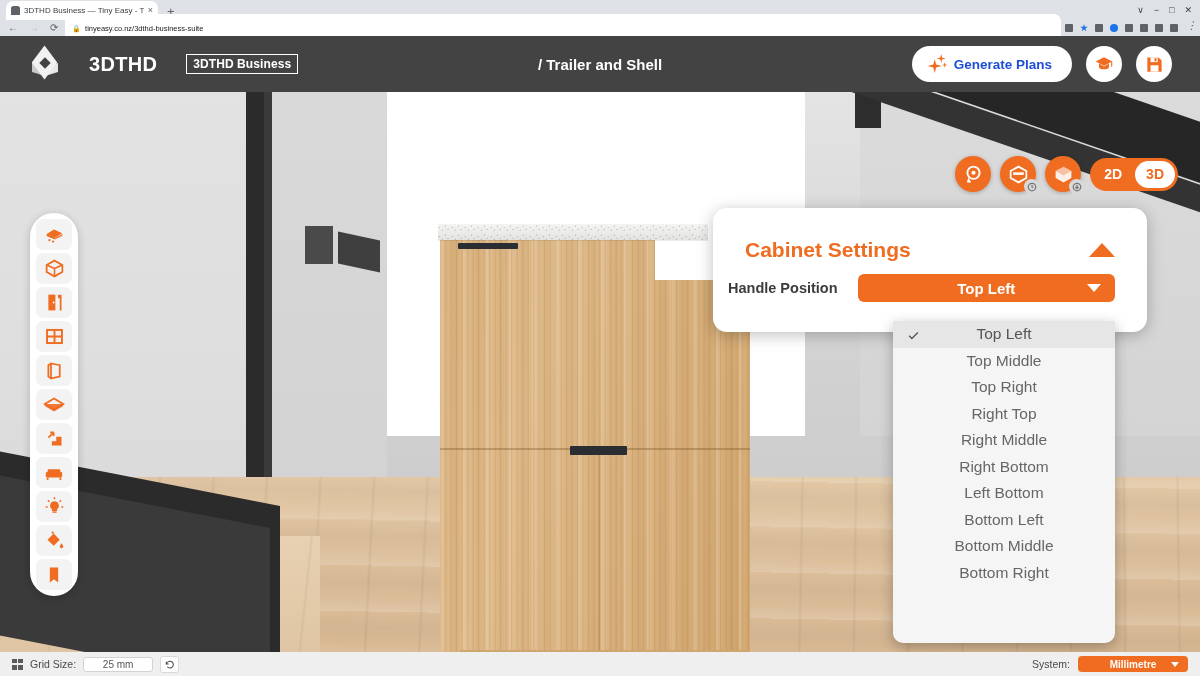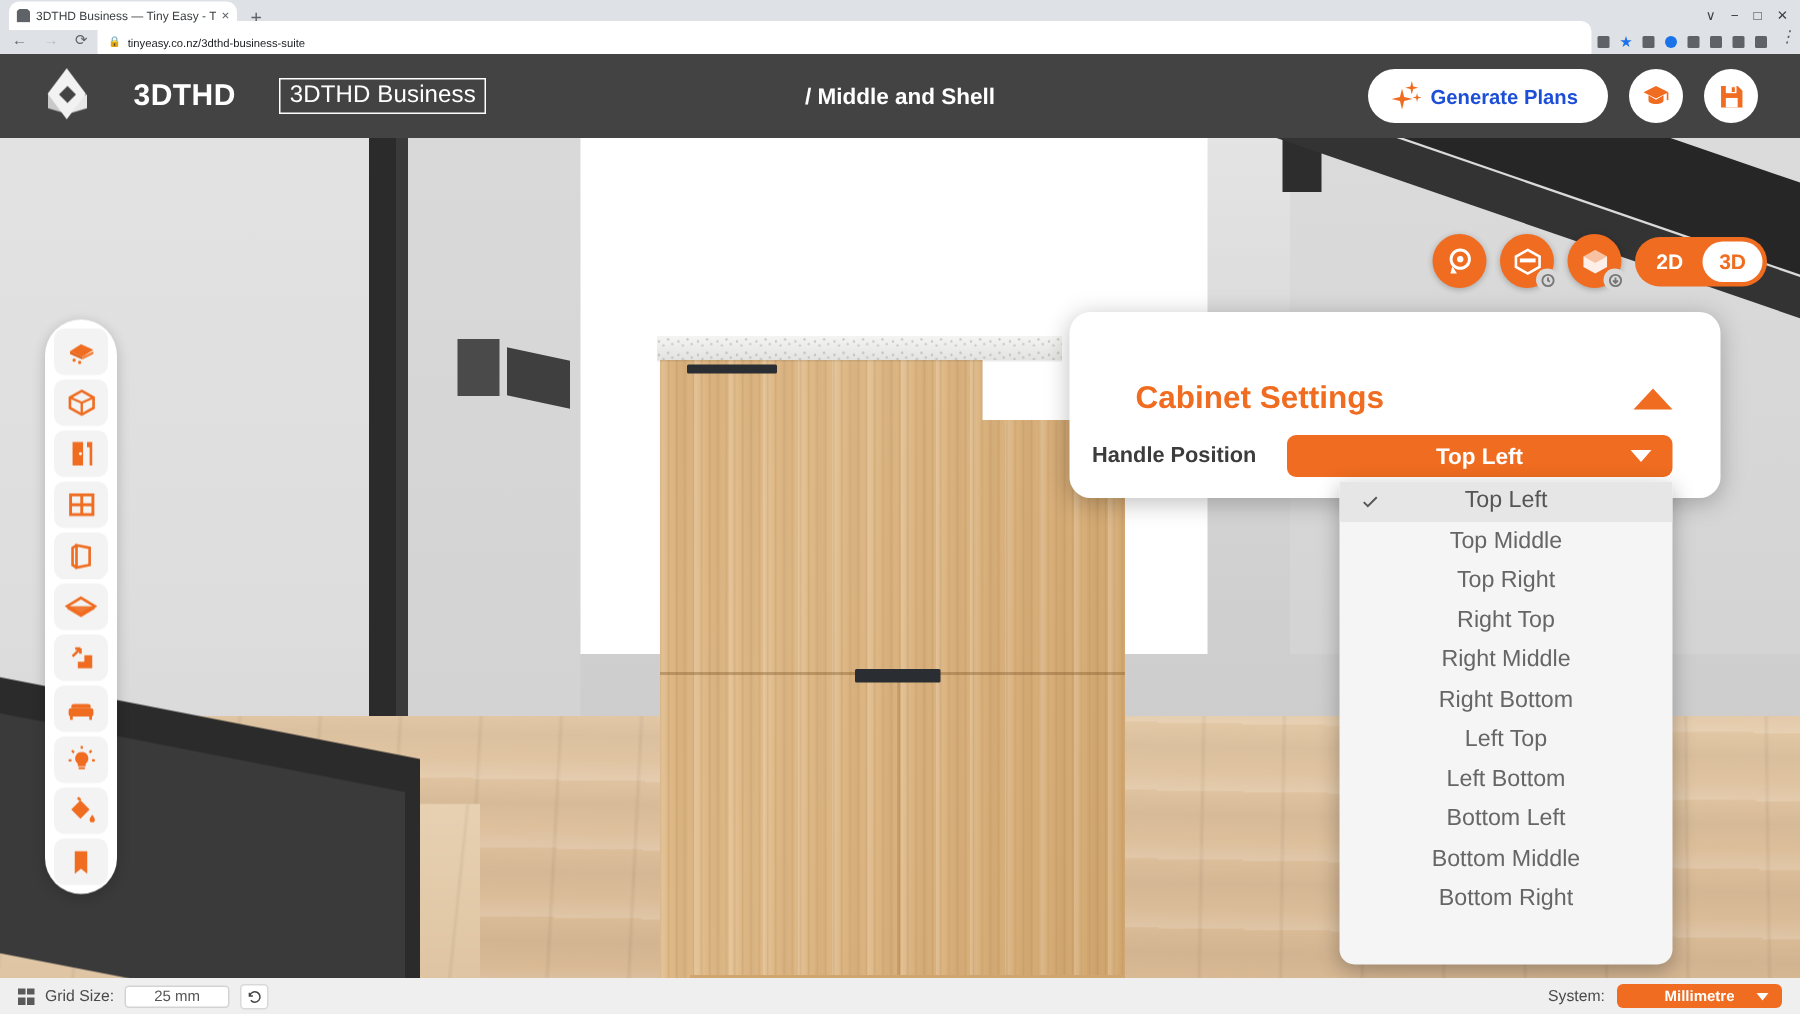--- a/index.html
+++ b/index.html
@@ -198,21 +198,21 @@
   .logo-cube .l {
     position: absolute; left: 2px; top: 13px; width: 13px; height: 13px;
     background: #c9c9c9; clip-path: polygon(0 0, 100% 30%, 100% 100%, 0 70%);
   }
   .logo-cube .r {
     position: absolute; left: 15px; top: 13px; width: 13px; height: 13px;
     background: #e8e8e8; clip-path: polygon(0 30%, 100% 0, 100% 70%, 0 100%);
   }
   .logo-text { font-size: 20px; font-weight: bold; color: #fff; letter-spacing: .3px; }
   .brand-badge {
-    border: 1.5px solid #fff; color: #fff; font-size: 16px; font-weight: normal;
+    border: 1.5px solid #fff; color: #fff; font-size: 12px; font-weight: bold;
     padding: 2px 6px; letter-spacing: .1px;
   }
   .header-title {
     position: absolute; left: 0; right: 0; text-align: center;
     font-size: 15px; color: #fff; font-weight: 600; pointer-events: none;
   }
   .header-right {
     margin-left: auto; display: flex; align-items: center; gap: 14px; padding-right: 28px;
   }
   .gen-btn {
@@ -273,22 +273,21 @@
   .dim.active { background: #fff; color: #ef6c20; }
 
   
   .panel {
     position: absolute; left: 713px; top: 172px; width: 434px; height: 124px;
     background: #fff; border-radius: 14px; box-shadow: 0 3px 16px rgba(0,0,0,.25);
     z-index: 20;
   }
   .panel-head {
     display: flex; align-items: center; justify-content: space-between;
-    padding: 46px 32px 0 32px;
-    margin-left: 12px;
+    padding: 30px 32px 0 32px;
   }
   .panel-title { color: #ef6c20; font-size: 21px; font-weight: bold; }
   .collapse-tri {
     width: 0; height: 0; border-left: 13px solid transparent;
     border-right: 13px solid transparent; border-bottom: 14px solid #ef6c20;
     cursor: pointer;
   }
   .panel-row {
     display: flex; align-items: center; padding: 12px 32px 0 15px; gap: 20px;
   }
@@ -434,21 +433,21 @@
     <div class="brand">
       <span class="logo-cube">
         <i class="l"></i>
           <i class="r"></i>
           <i class="top"></i>
           <i class="hole"></i>
       </span>
       <span class="logo-text">3DTHD</span>
       <span class="brand-badge">3DTHD Business</span>
     </div>
-    <div class="header-title">/ Middle and Shell</div>
+    <div class="header-title">/ Trailer and Shell</div>
     <div class="header-right">
       <button class="gen-btn">
         <span class="sparkle">
             <i></i>
             <i></i>
             <i></i>
           </span>
         <span class="label">Generate Plans</span>
       </button>
       <button class="circ-btn">
@@ -615,23 +614,20 @@
     <div class="dd-item">
         <span>Right Top</span>
       </div>
     <div class="dd-item">
         <span>Right Middle</span>
       </div>
     <div class="dd-item">
         <span>Right Bottom</span>
       </div>
     <div class="dd-item">
-        <span>Left Top</span>
-      </div>
-    <div class="dd-item">
         <span>Left Bottom</span>
       </div>
     <div class="dd-item">
         <span>Bottom Left</span>
       </div>
     <div class="dd-item">
         <span>Bottom Middle</span>
       </div>
     <div class="dd-item">
         <span>Bottom Right</span>

